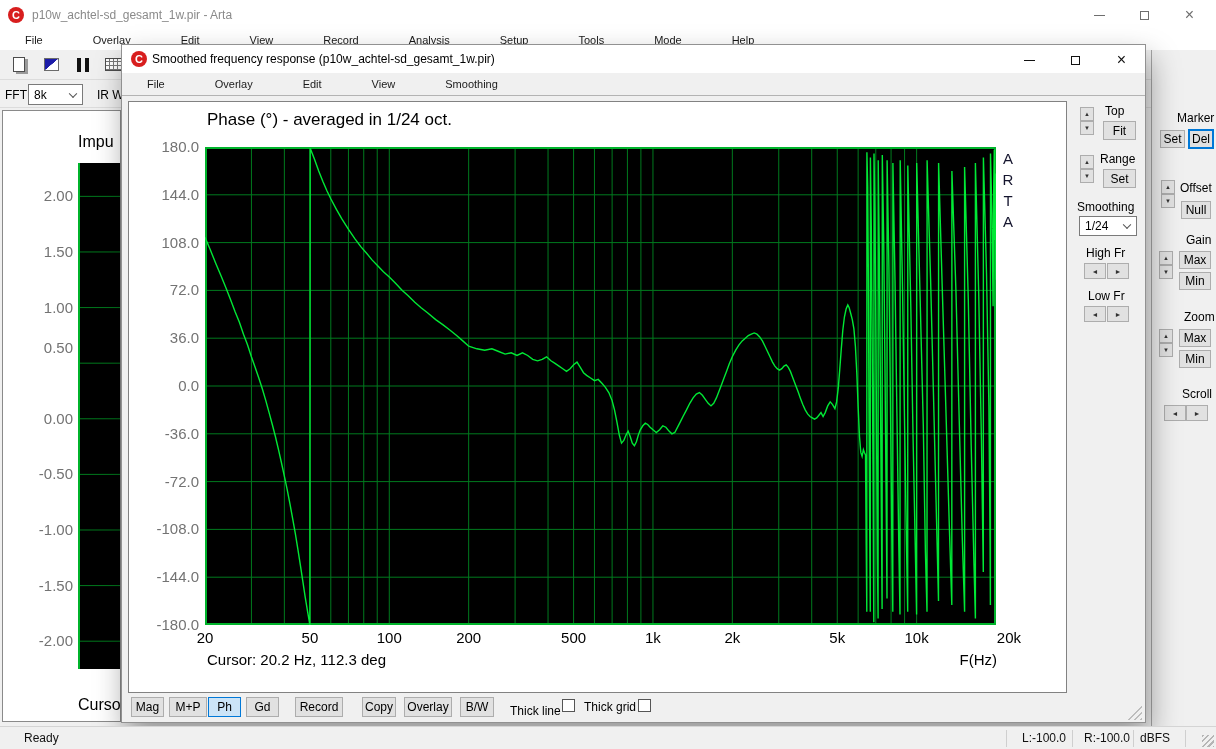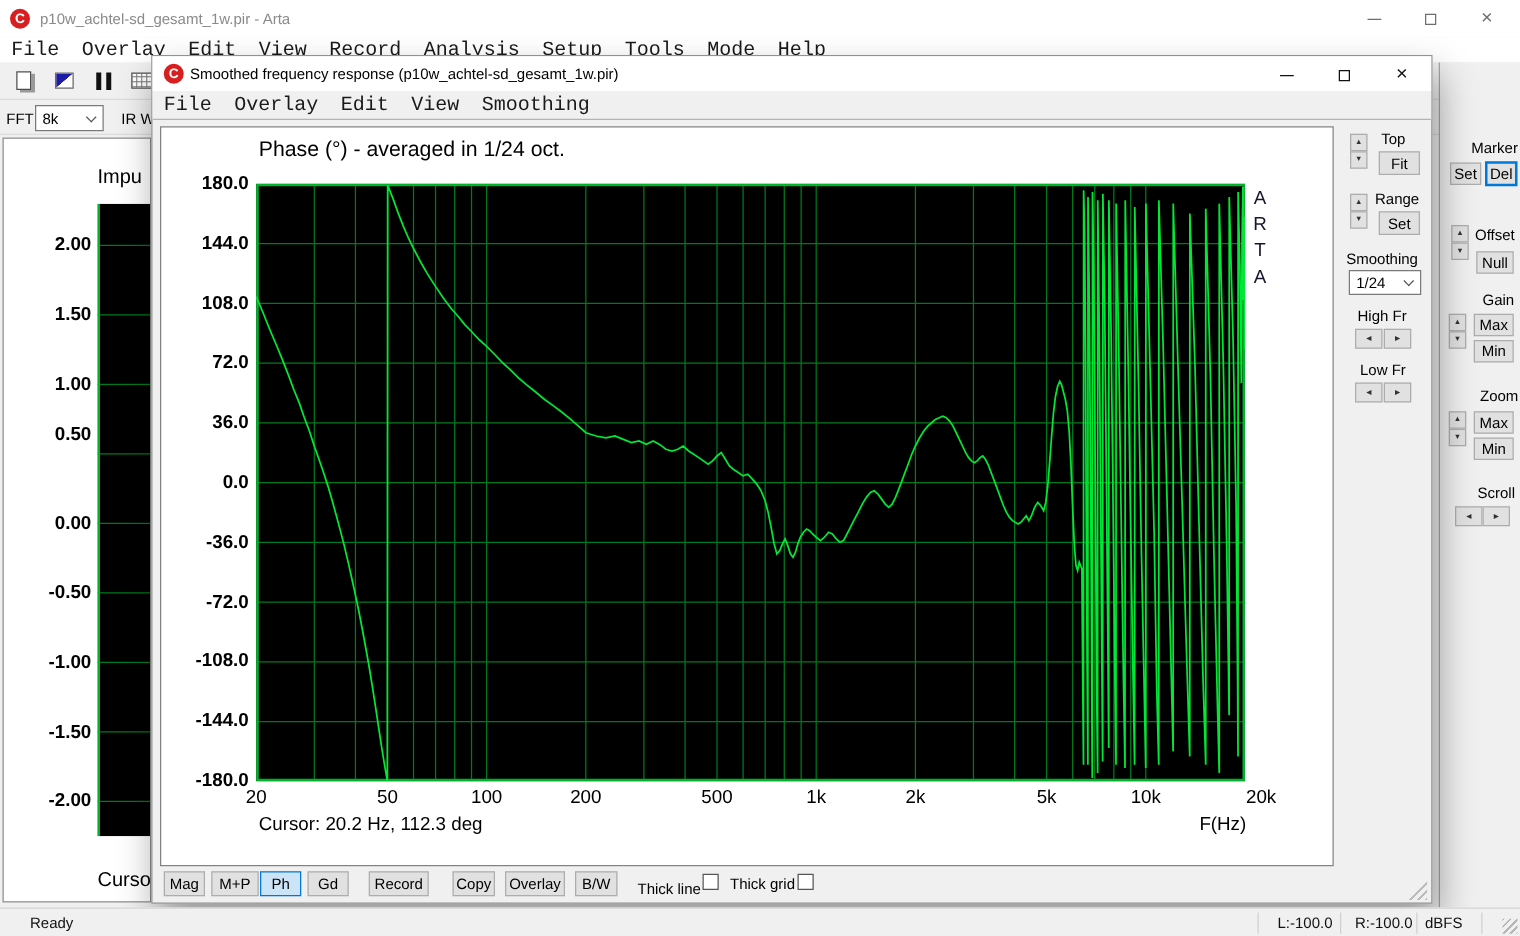--- a/index.html
+++ b/index.html
@@ -7,35 +7,35 @@
   #screen{position:relative;width:1216px;height:749px;background:#f0f0f0;overflow:hidden;}
   .abs{position:absolute;}
   
   .titlebar{left:0;top:0;width:1216px;height:30px;background:#ffffff;}
   .title-text{left:32px;top:0;height:30px;line-height:30px;font-size:12px;color:#8a8a8a;white-space:nowrap;}
   .applogo{width:16px;height:16px;border-radius:50%;background:#d81e1e;color:#fff;font-size:11px;font-weight:bold;text-align:center;line-height:16px;}
   .cap-btn{width:45px;height:30px;display:flex;align-items:center;justify-content:center;color:#6e6e6e;font-size:13px;}
   .cap-minline{width:11px;height:1px;background:#6e6e6e;}
   .cap-maxbox{width:9px;height:9px;border:1px solid #6e6e6e;}
   .menubar{left:0;top:30px;width:1216px;height:20px;background:#ffffff;display:flex;align-items:center;}
-  .menu-item{padding:0 9px;font-size:16px;color:#1a1a1a;height:20px;line-height:20px;font-family:Liberation Mono, monospace;}
+  .menu-item{padding:0 25px;font-size:11px;color:#1a1a1a;height:20px;line-height:20px;}
   .toolbar{left:0;top:50px;width:1216px;height:30px;background:#f0f0f0;border-bottom:1px solid #dcdcdc;}
   .tb-icon{top:4px;width:22px;height:21px;display:flex;align-items:center;justify-content:center;}
   .icon-doc{width:12px;height:15px;background:#fff;border:1px solid #4d4d4d;box-shadow:3px 2px 0 #9a9a9a;}
   .icon-tri{width:15px;height:13px;border:1px solid #6b6b6b;background:linear-gradient(to bottom right,#1c1ca8 49%,#ffffff 51%);}
   .icon-pausebar{width:4px;height:14px;background:#111;margin:0 2px;display:inline-block;}
   .icon-table{width:17px;height:13px;border:1px solid #4d4d4d;background-color:#fff;background-image:linear-gradient(#777 1px,transparent 1px),linear-gradient(90deg,#777 1px,transparent 1px);background-size:4px 4px;background-position:-1px 2px;}
   .row2{left:0;top:81px;width:1216px;height:27px;background:#f0f0f0;border-bottom:1px solid #dcdcdc;}
   .small-label{font-size:12px;color:#000;}
   .combo{background:#fff;border:1px solid #7a7a7a;font-size:12px;display:flex;align-items:center;padding-left:5px;position:relative;}
   .combo .chev{position:absolute;right:6px;top:50%;width:6px;height:6px;border-right:1px solid #555;border-bottom:1px solid #555;transform:translateY(-70%) rotate(45deg);}
   
   .leftwin{left:2px;top:110px;width:119px;height:612px;background:#ffffff;border:1px solid #8a8a8a;overflow:hidden;}
   .lw-title{font-size:16px;color:#000;white-space:nowrap;}
-  .ylab{font-size:15px;color:#000000;text-align:right;white-space:nowrap;font-weight:bold;}
+  .ylab{font-size:15px;color:#737373;text-align:right;white-space:nowrap;}
   
   .statusbar{left:0;top:726px;width:1216px;height:23px;background:#f0f0f0;border-top:1px solid #d4d4d4;font-size:12px;color:#111;}
   .sb-sep{top:3px;width:1px;height:17px;background:#cfcfcf;}
   .sb-grip{right:2px;top:8px;width:12px;height:12px;background:repeating-linear-gradient(135deg,#b5b5b5 0 1.5px,transparent 1.5px 4px);}
   
   .rightpanel{left:1151px;top:50px;width:65px;height:676px;background:#f0f0f0;border-left:1px solid #a8a8a8;}
   .rp-label{font-size:12px;color:#000;white-space:nowrap;}
   .btn{background:#e1e1e1;border:1px solid #adadad;font-size:12px;color:#000;display:flex;align-items:center;justify-content:center;white-space:nowrap;}
   .btn.focus-blue{border:2px solid #0078d7;}
   .btn.active-blue{background:#cce4f7;border:1px solid #0078d7;}

